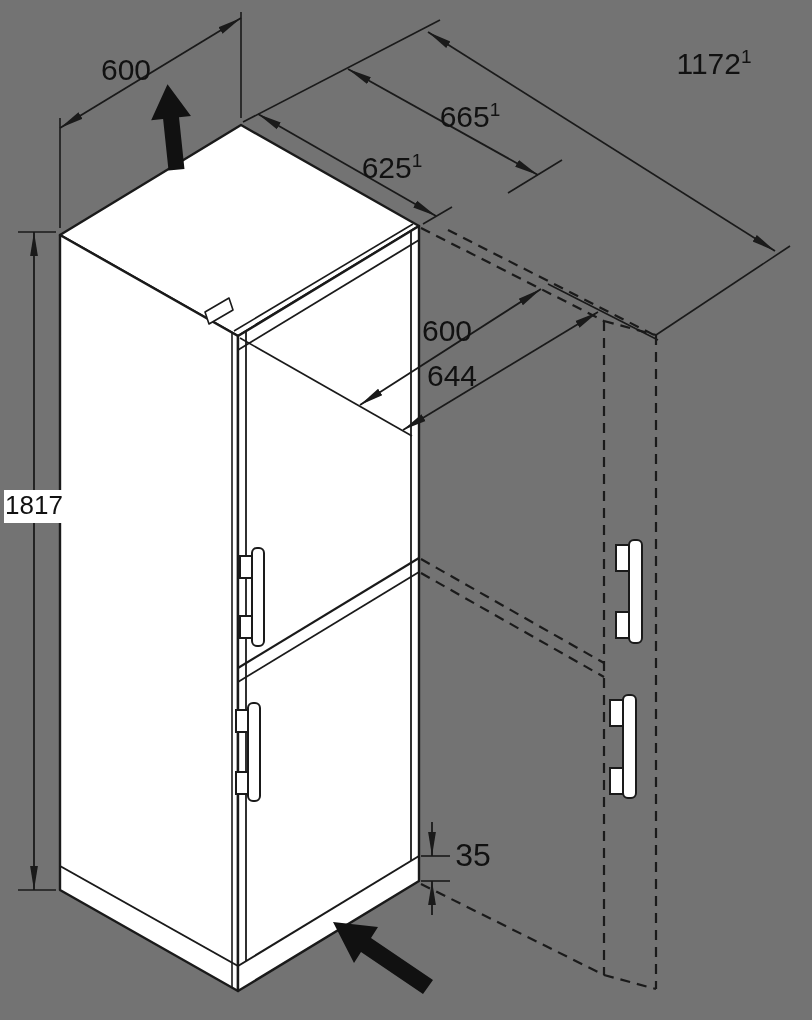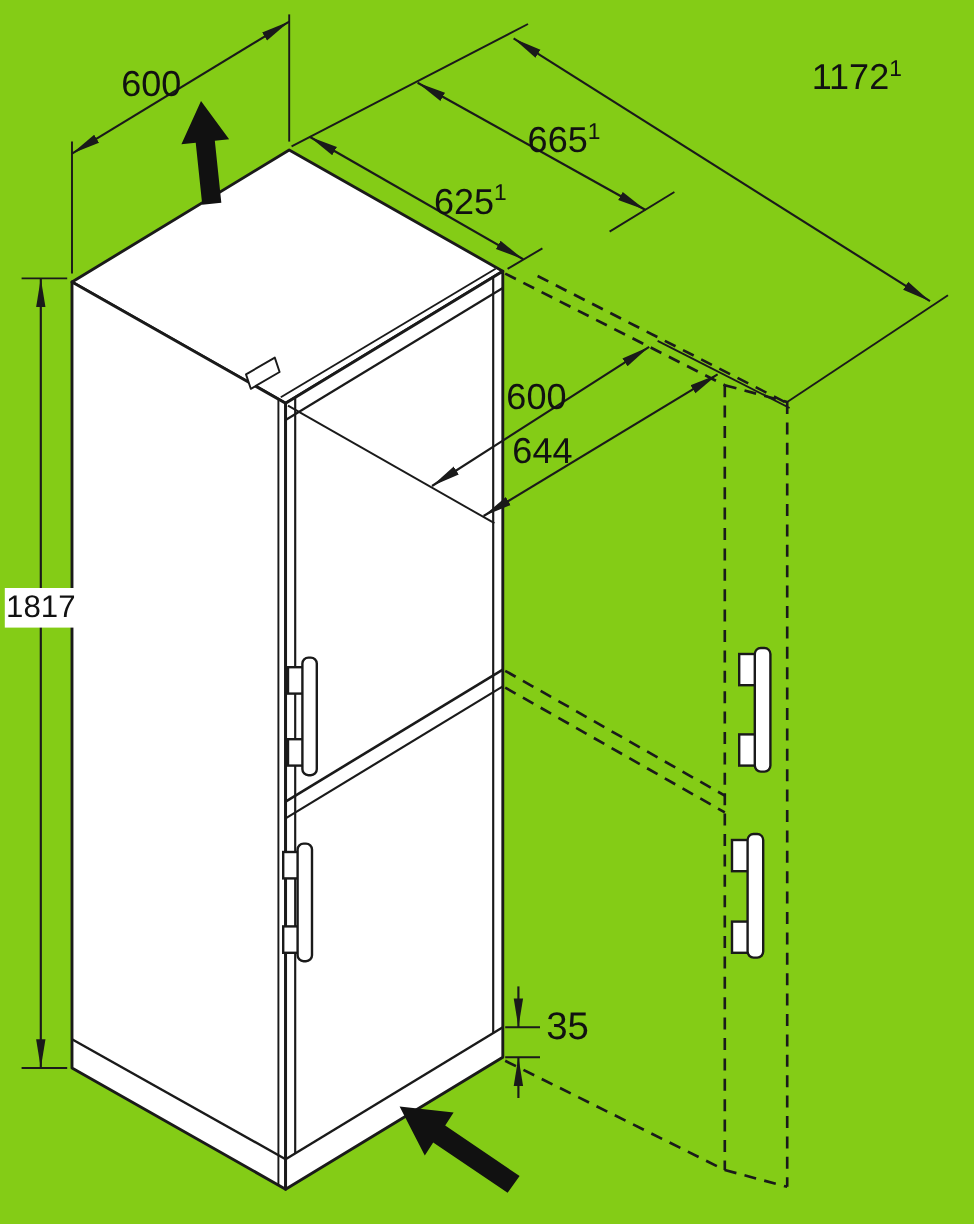--- a/index.html
+++ b/index.html
@@ -1,16 +1,16 @@
 <!DOCTYPE html>
 <html><head>
 <meta charset="utf-8">
 <style>
   html,body{margin:0;padding:0;background:#ffffff;}
-  .canvas{position:relative;width:812px;height:1020px;background:#84cc16;overflow:hidden;
+  .canvas{position:relative;width:812px;height:1020px;background:#737373;overflow:hidden;
           font-family:"Liberation Sans", sans-serif;}
   svg{position:absolute;inset:0;}
   text{fill:#111111;font-family:"Liberation Sans", sans-serif;}
   .dim-text{font-size:30px;}
   .dim-text-sm{font-size:26px;}
   .dim-text-lg{font-size:32px;}
   .sup{font-size:19px;}
 </style>
 </head>
 <body>

